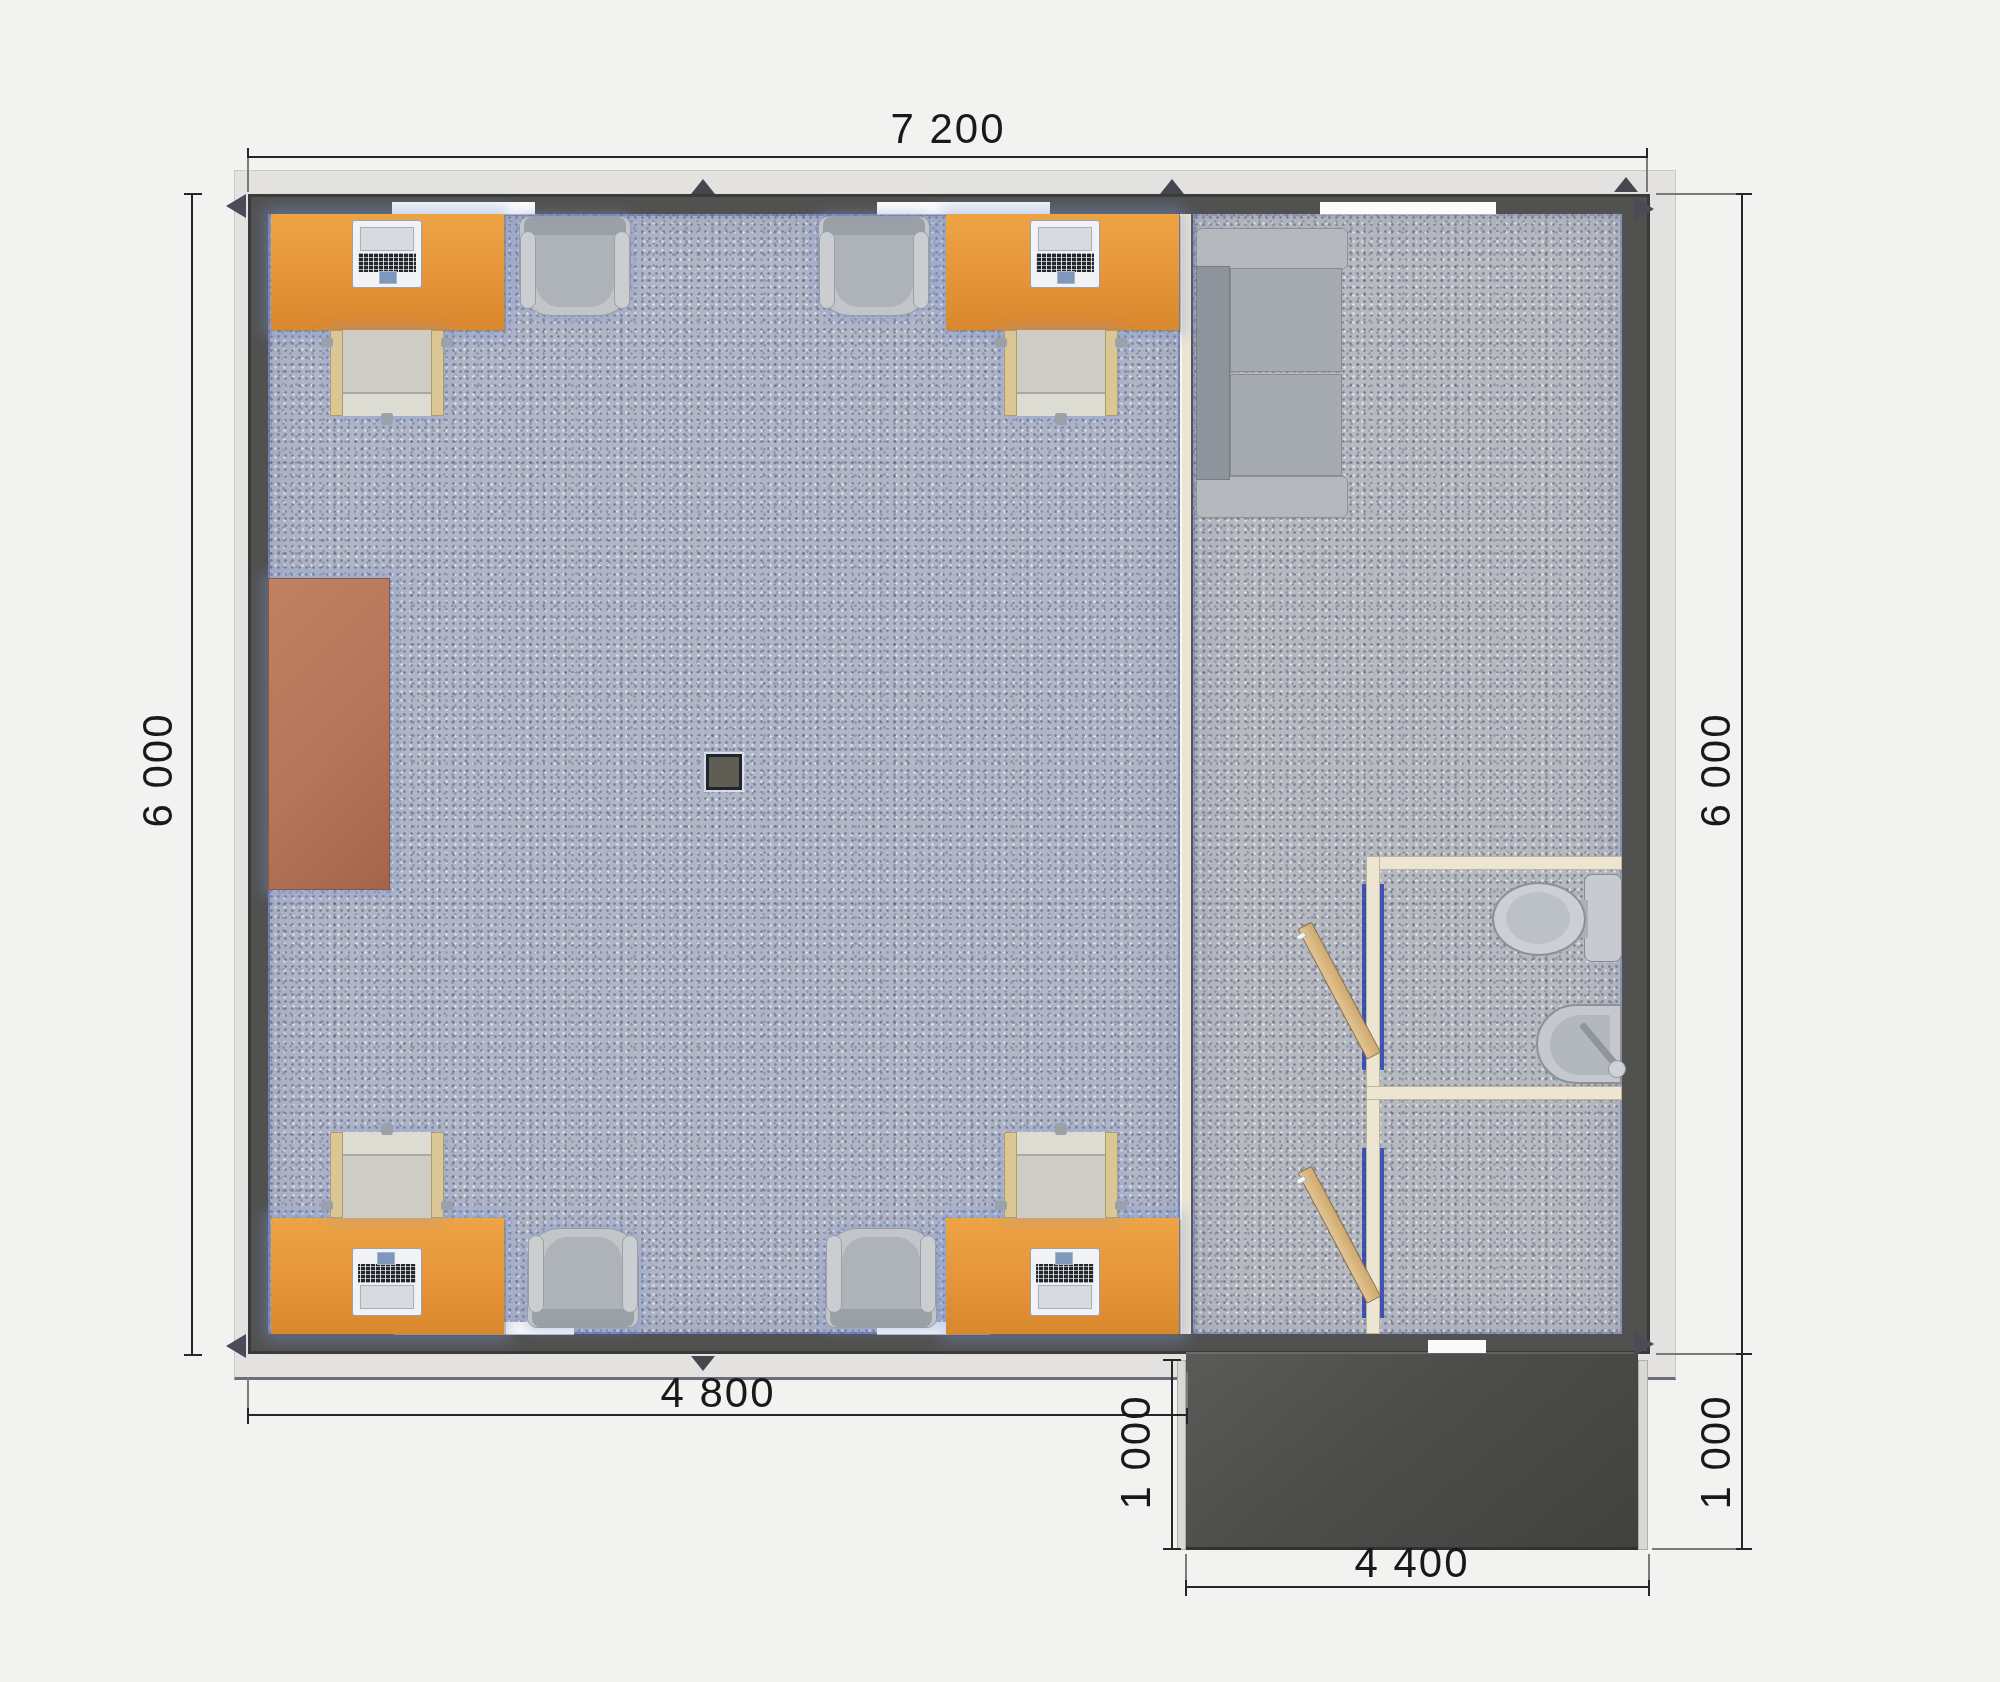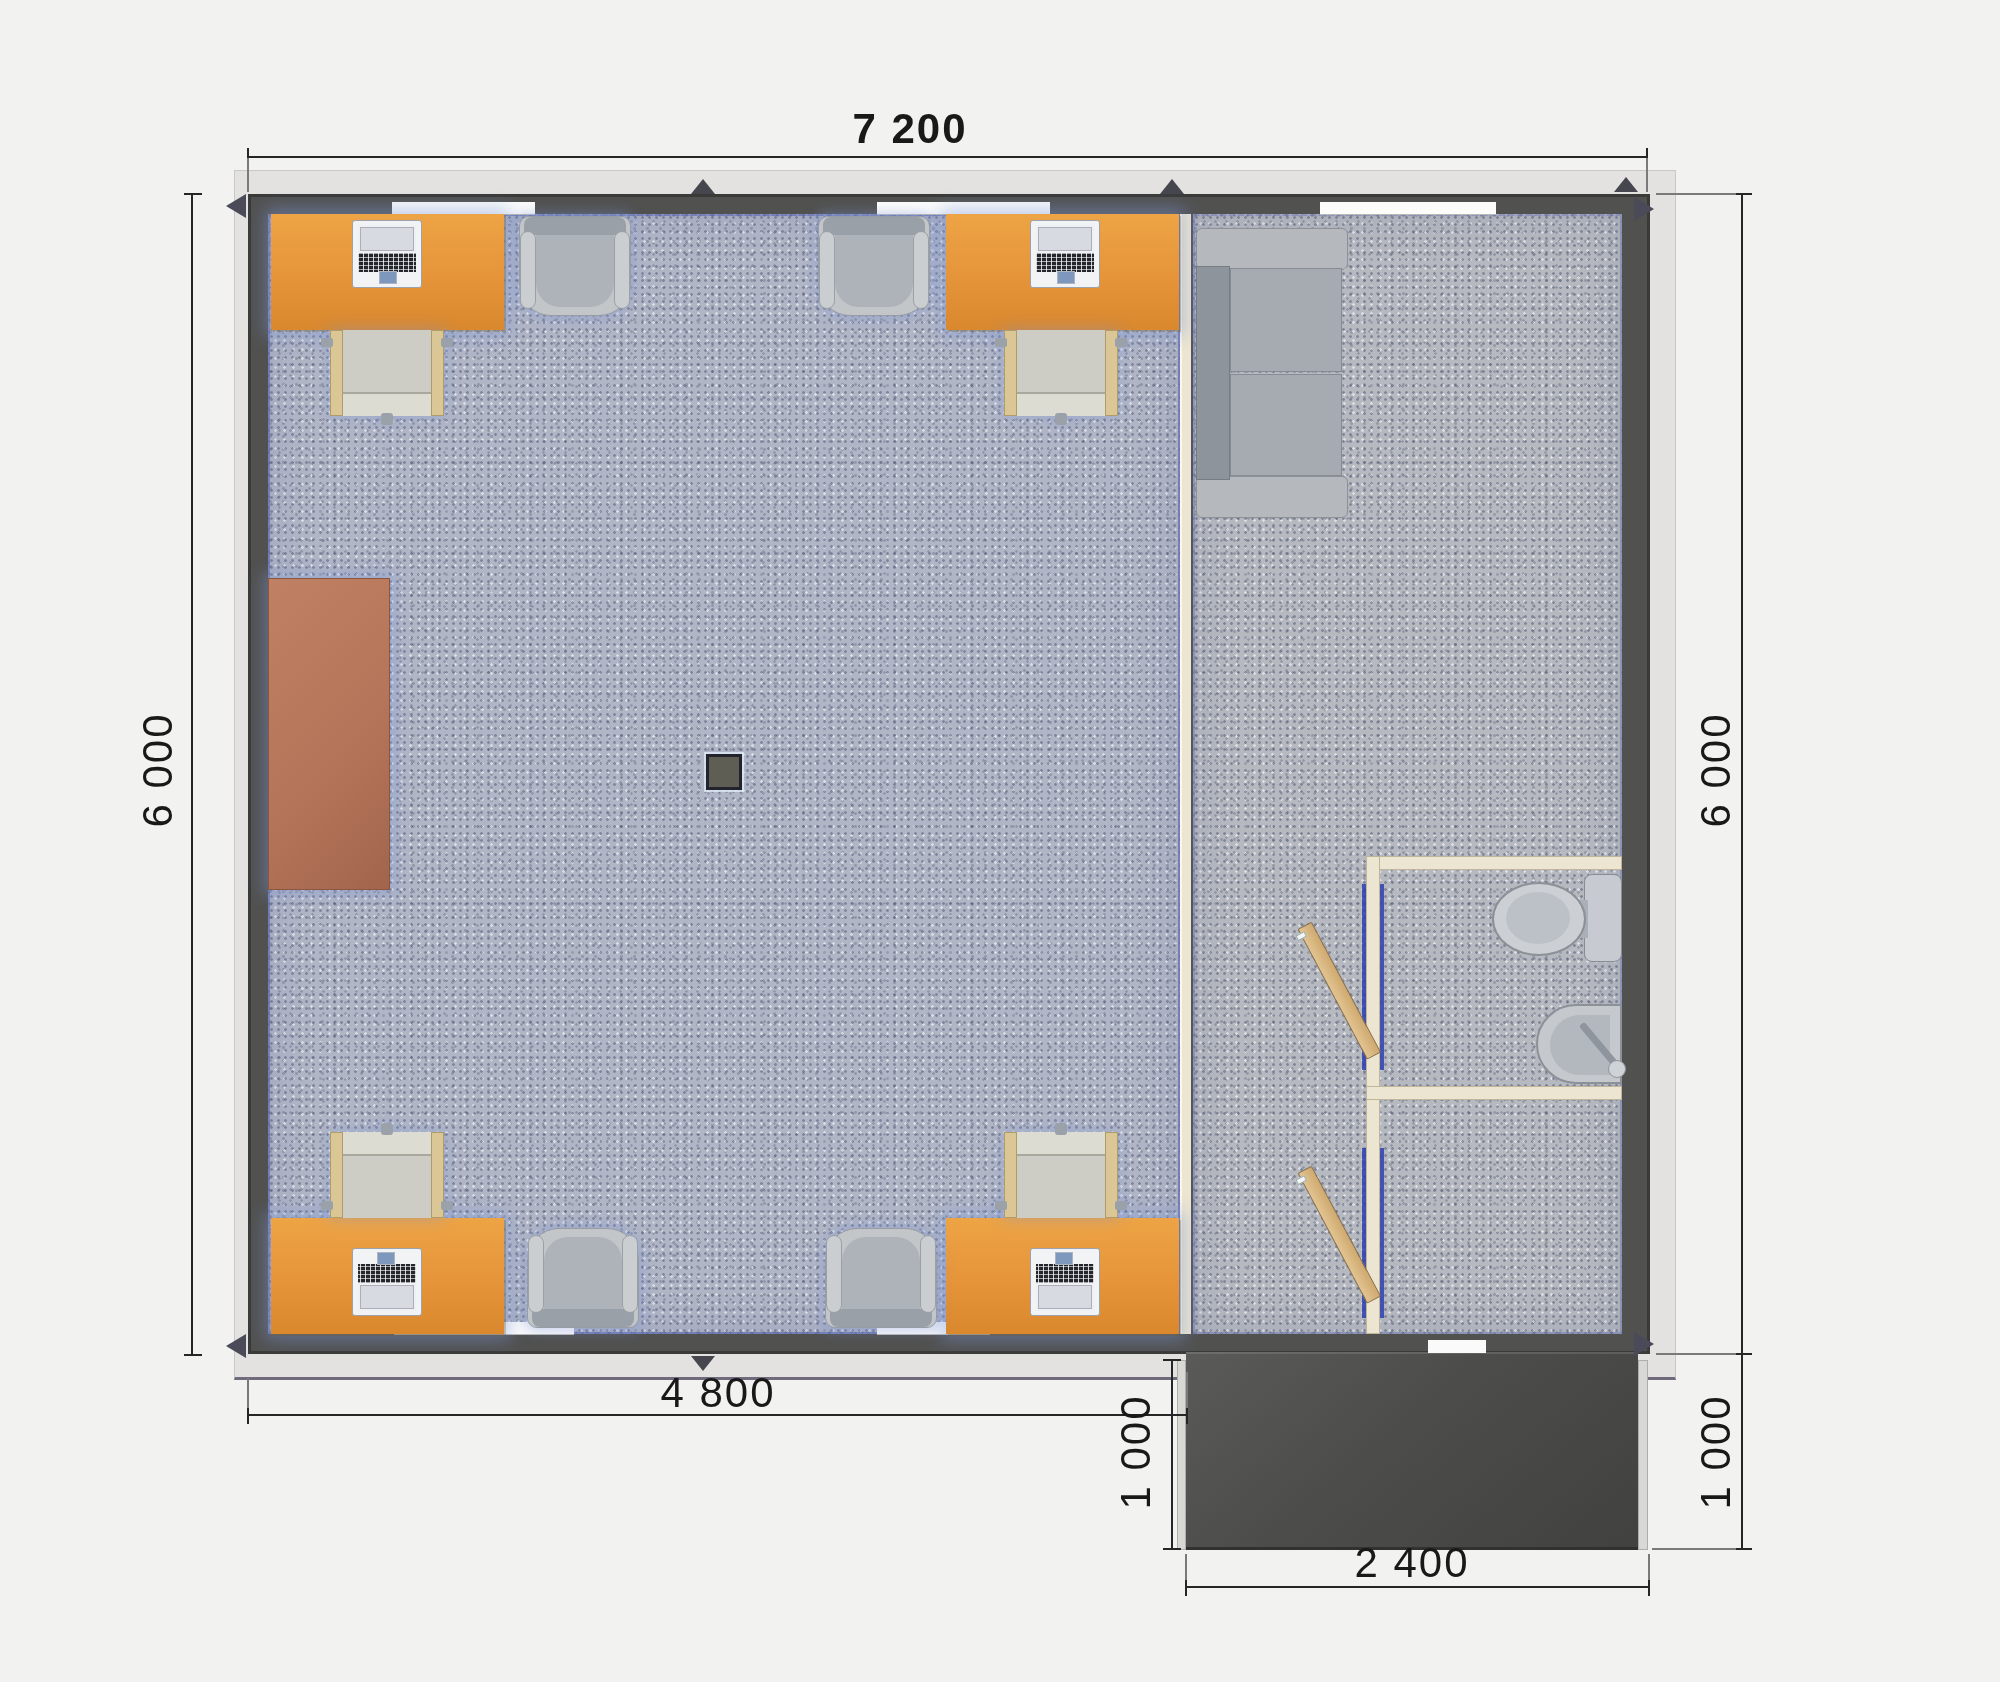--- a/index.html
+++ b/index.html
@@ -300,21 +300,21 @@
   <div class="abs tri left" style="left:226px;top:194px;"></div>
   <div class="abs tri right" style="left:1634px;top:197px;"></div>
   <div class="abs tri left" style="left:226px;top:1334px;"></div>
   <div class="abs tri right" style="left:1634px;top:1332px;"></div>
 
   <div class="abs dline" style="left:248px;top:156px;width:1400px;height:2px;"></div>
   <div class="abs tick" style="left:247px;top:148px;width:2px;height:18px;"></div>
   <div class="abs tick" style="left:1646px;top:148px;width:2px;height:18px;"></div>
   <div class="abs ext" style="left:247px;top:158px;width:2px;height:34px;"></div>
   <div class="abs ext" style="left:1646px;top:158px;width:2px;height:34px;"></div>
-  <div class="abs dim" style="left:760px;top:106px;font-weight:bold;">7 200</div>
+  <div class="abs dim" style="left:798px;top:106px;">7 200</div>
 
   <div class="abs dline" style="left:191px;top:194px;width:2px;height:1162px;"></div>
   <div class="abs tick" style="left:184px;top:193px;width:18px;height:2px;"></div>
   <div class="abs tick" style="left:184px;top:1354px;width:18px;height:2px;"></div>
   <div class="abs dim rot" style="left:8px;top:747px;">6 000</div>
 
   <div class="abs dline" style="left:1741px;top:194px;width:2px;height:1356px;"></div>
   <div class="abs tick" style="left:1734px;top:193px;width:18px;height:2px;"></div>
   <div class="abs tick" style="left:1734px;top:1353px;width:18px;height:2px;"></div>
   <div class="abs tick" style="left:1734px;top:1548px;width:18px;height:2px;"></div>
@@ -334,15 +334,15 @@
   <div class="abs dline" style="left:1171px;top:1360px;width:2px;height:190px;"></div>
   <div class="abs tick" style="left:1163px;top:1359px;width:18px;height:2px;"></div>
   <div class="abs tick" style="left:1163px;top:1548px;width:18px;height:2px;"></div>
   <div class="abs dim rot" style="left:986px;top:1429px;">1 000</div>
 
   <div class="abs dline" style="left:1186px;top:1586px;width:464px;height:2px;"></div>
   <div class="abs tick" style="left:1185px;top:1578px;width:2px;height:18px;"></div>
   <div class="abs tick" style="left:1648px;top:1578px;width:2px;height:18px;"></div>
   <div class="abs ext" style="left:1185px;top:1554px;width:2px;height:26px;"></div>
   <div class="abs ext" style="left:1648px;top:1554px;width:2px;height:26px;"></div>
-  <div class="abs dim" style="left:1262px;top:1540px;">2 400</div>
+  <div class="abs dim" style="left:1262px;top:1540px;">4 400</div>
 
 </div>
 
 </body></html>

